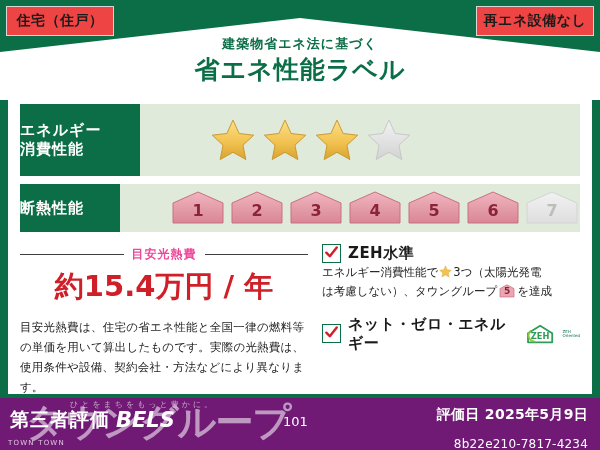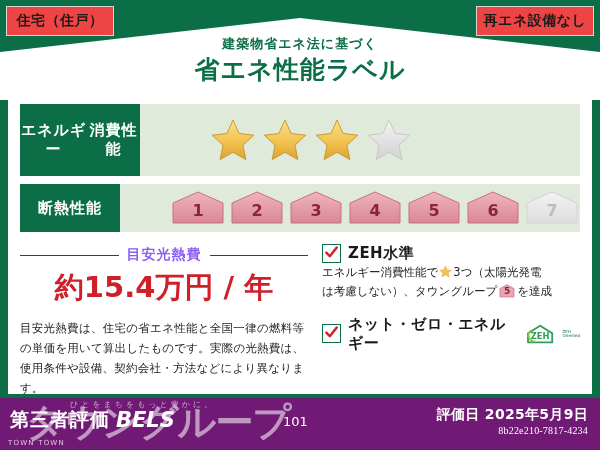--- a/index.html
+++ b/index.html
@@ -31,21 +31,21 @@
     position:absolute;left:8px;top:96px;width:584px;height:298px;background:#ffffff;
   }
 
   
   .perf-row{position:absolute;left:12px;display:flex;align-items:stretch;}
   .row-energy{top:8px;width:560px;height:72px;}
   .row-insul{top:88px;width:560px;height:48px;}
 
   .row-key{
     background:#0b6e46;color:#ffffff;font-weight:bold;
-    display:flex;align-items:center;justify-content:center;
+    display:flex;flex-direction:column;align-items:flex-start;justify-content:center;
     text-align:center;line-height:1.25;letter-spacing:1px;
   }
   .row-energy .row-key{width:120px;font-size:15px;}
   .row-insul .row-key{width:120px;font-size:15px;}
   .row-val{flex:1;background:#dfeada;display:flex;align-items:center;}
 
   
   .stars{display:flex;align-items:center;gap:6px;padding-left:70px;}
   .star{width:46px;height:46px;display:block;}
 
@@ -57,21 +57,21 @@
   .chip.on span{color:#8c2437;}
   .chip.off span{color:#bdbdbd;}
 
   
   .lower{position:absolute;left:12px;top:146px;width:560px;height:142px;display:flex;}
   .col-left{width:288px;position:relative;}
   .col-right{flex:1;position:relative;padding-left:14px;border-left:0;}
 
   .cost-head{display:flex;align-items:center;gap:8px;margin-top:4px;}
   .cost-head .rule{flex:1;height:1px;background:#3d3d3d;}
-  .cost-head .txt{font-size:14px;font-weight:bold;color:#8b5cf6;letter-spacing:1px;white-space:nowrap;}
+  .cost-head .txt{font-size:12px;font-weight:bold;color:#ec4899;letter-spacing:1px;white-space:nowrap;}
   .cost-amount{
     text-align:center;color:#cf2029;font-weight:bold;font-size:29px;letter-spacing:0px;
     margin-top:8px;line-height:1.1;
   }
   .cost-note{
     margin-top:14px;font-size:11.5px;color:#232323;line-height:1.75;letter-spacing:0px;
     text-align:justify;padding-right:4px;
   }
 
   .zeh-block{margin-top:2px;}
@@ -99,21 +99,21 @@
 
   
   .footer{position:absolute;left:0;bottom:0;width:600px;height:52px;background:#701a75;color:#fff;}
   .foot-left{position:absolute;left:10px;top:9px;display:flex;align-items:center;gap:6px;}
   .foot-3rd{font-size:19px;font-weight:bold;color:#ffffff;letter-spacing:1px;}
   .foot-bels{font-size:21px;font-weight:bold;font-style:italic;color:#ffffff;letter-spacing:0px;}
   .foot-num{position:absolute;left:196px;top:16px;font-size:13px;color:#ffffff;letter-spacing:.5px;}
   .foot-unit{position:absolute;left:283px;top:16px;font-size:13px;color:#ffffff;}
   .foot-right{position:absolute;right:12px;top:8px;text-align:right;}
   .foot-date{font-size:14px;font-weight:bold;color:#ffffff;letter-spacing:.3px;}
-  .foot-id{font-size:10px;color:#ffffff;margin-top:1px;letter-spacing:.2px;font-family:Liberation Serif, serif;}
+  .foot-id{font-size:12px;color:#ffffff;margin-top:13px;letter-spacing:.2px;}
 
   
   .watermark{position:absolute;left:0;bottom:0;width:600px;height:62px;pointer-events:none;z-index:30;}
   .wm-mark{
     position:absolute;left:26px;bottom:2px;font-size:38px;font-weight:bold;color:#ffffff;
     opacity:.55;letter-spacing:-1px;white-space:nowrap;font-family:"DejaVu Sans","Liberation Sans",sans-serif;
   }
   .wm-tag{
     position:absolute;left:70px;bottom:40px;font-size:8px;color:#ffffff;opacity:.6;letter-spacing:3px;
   }

